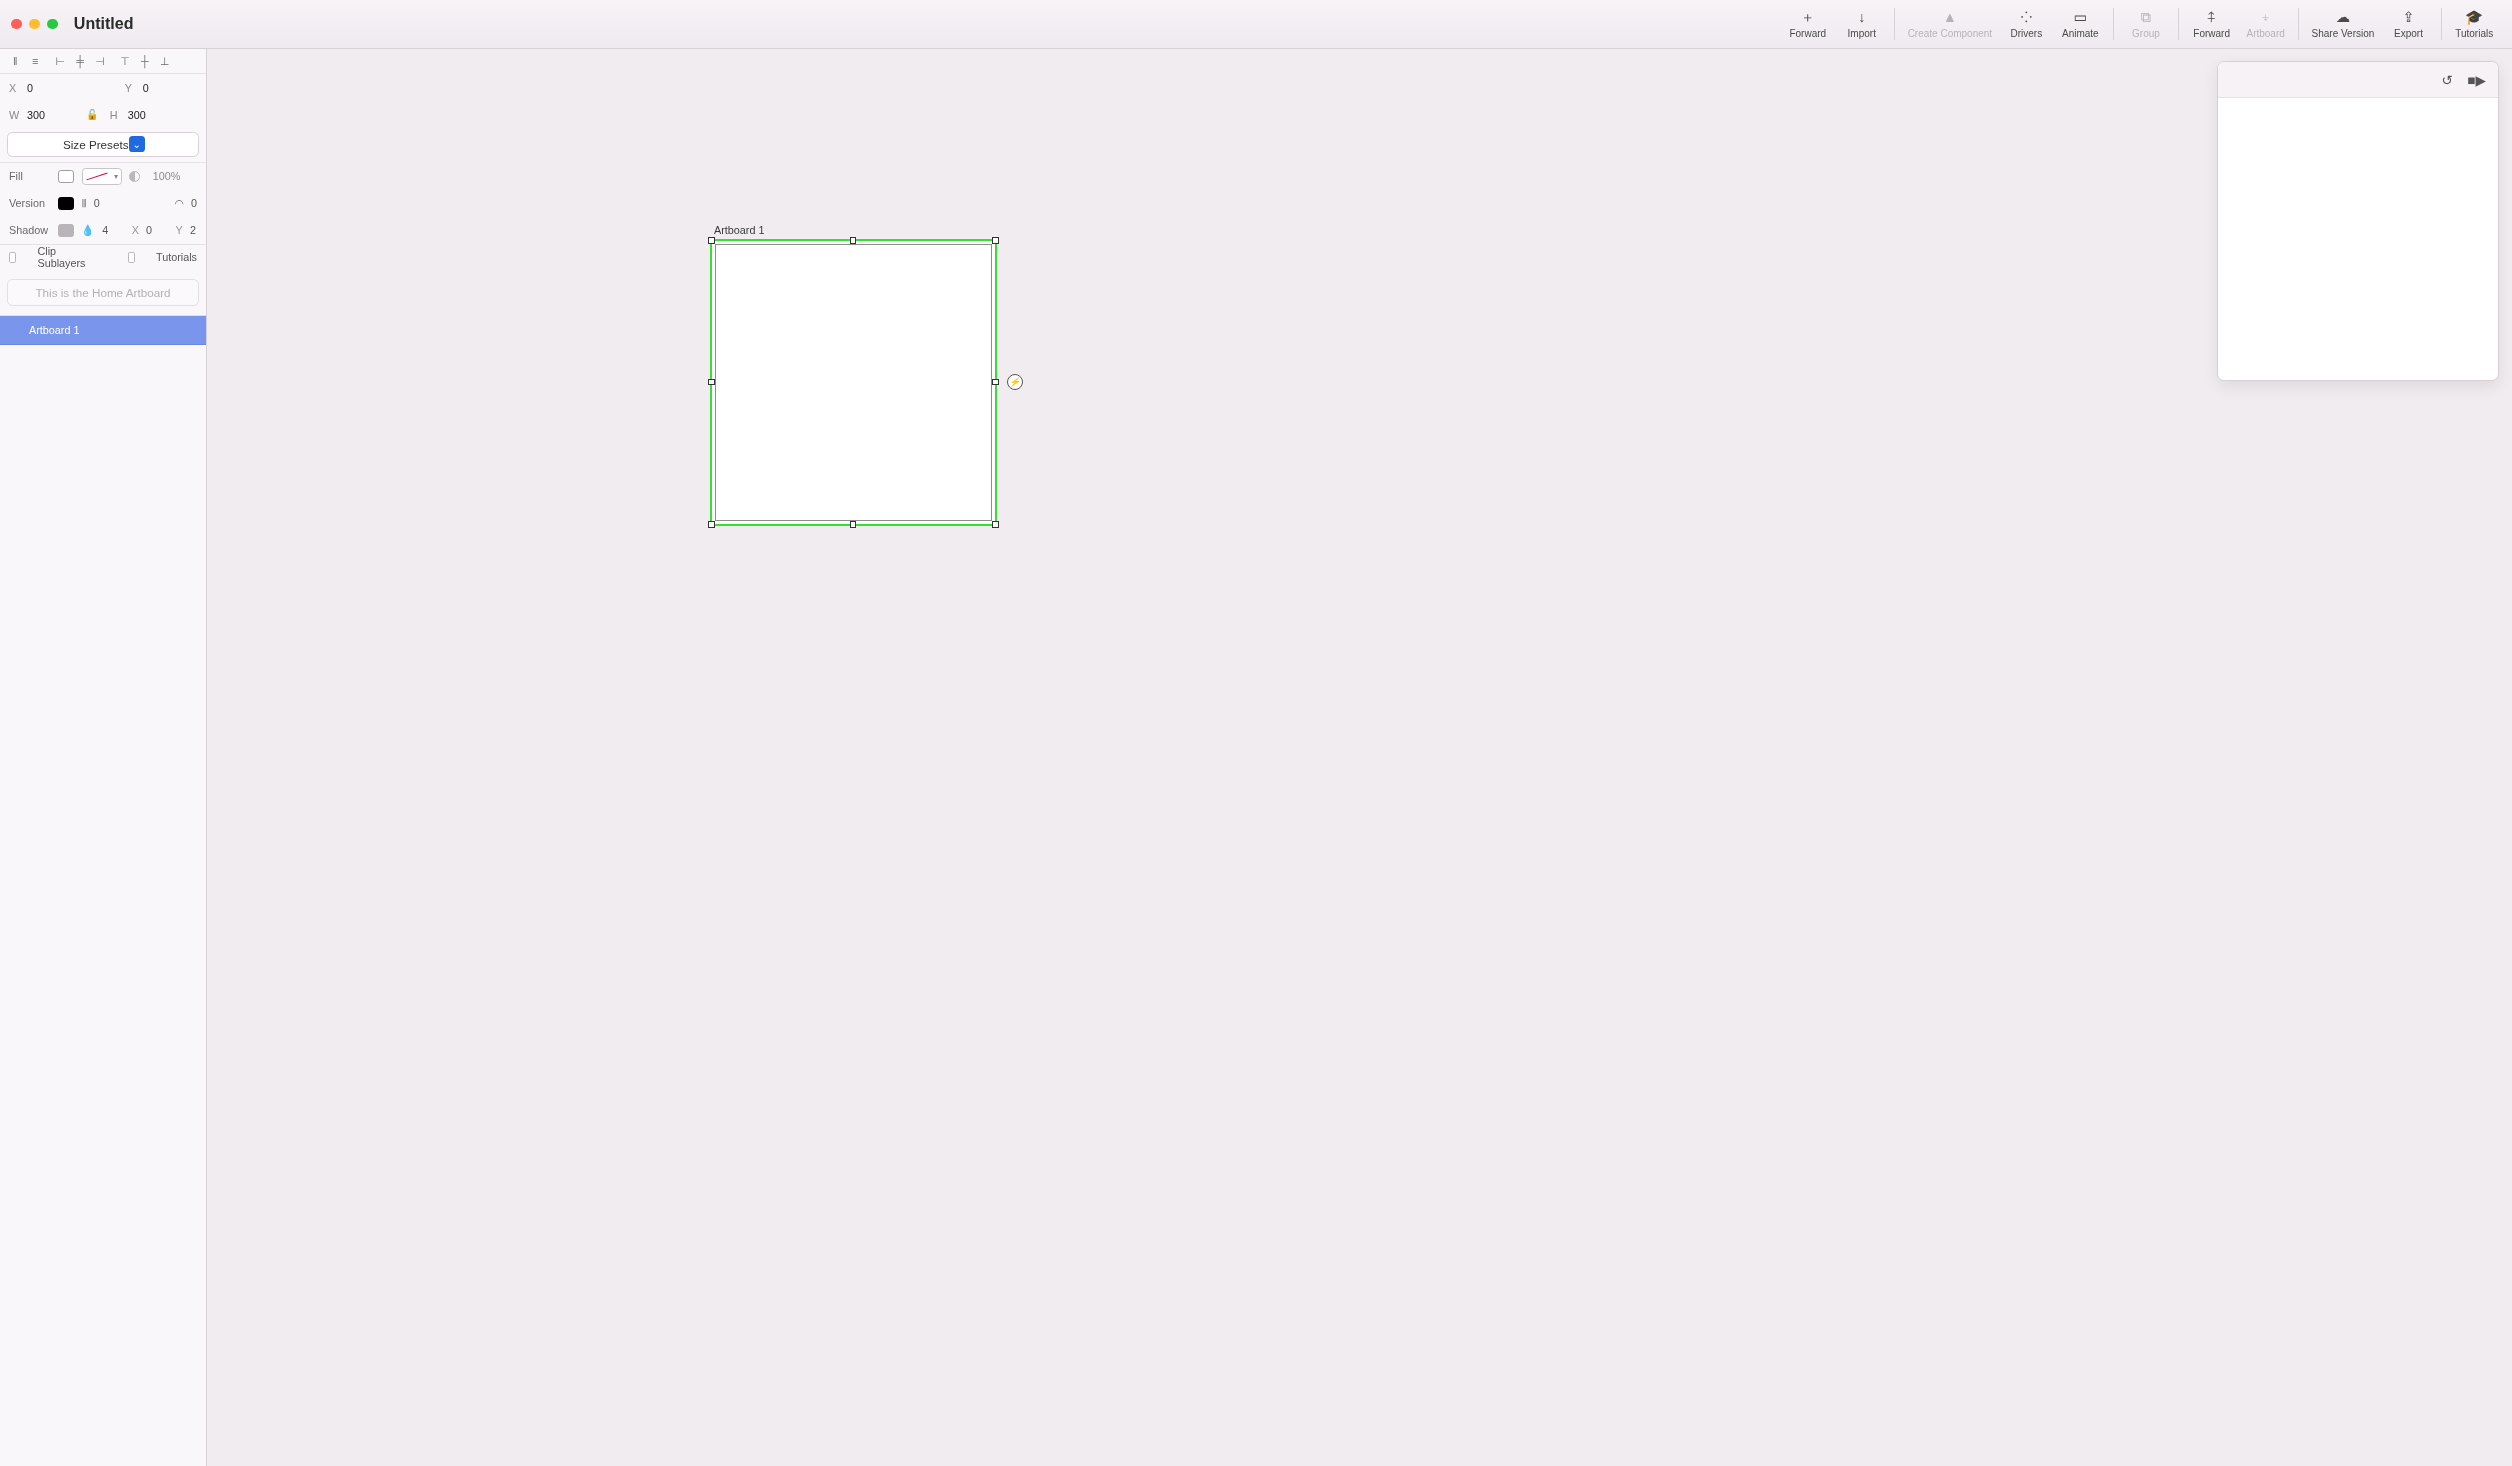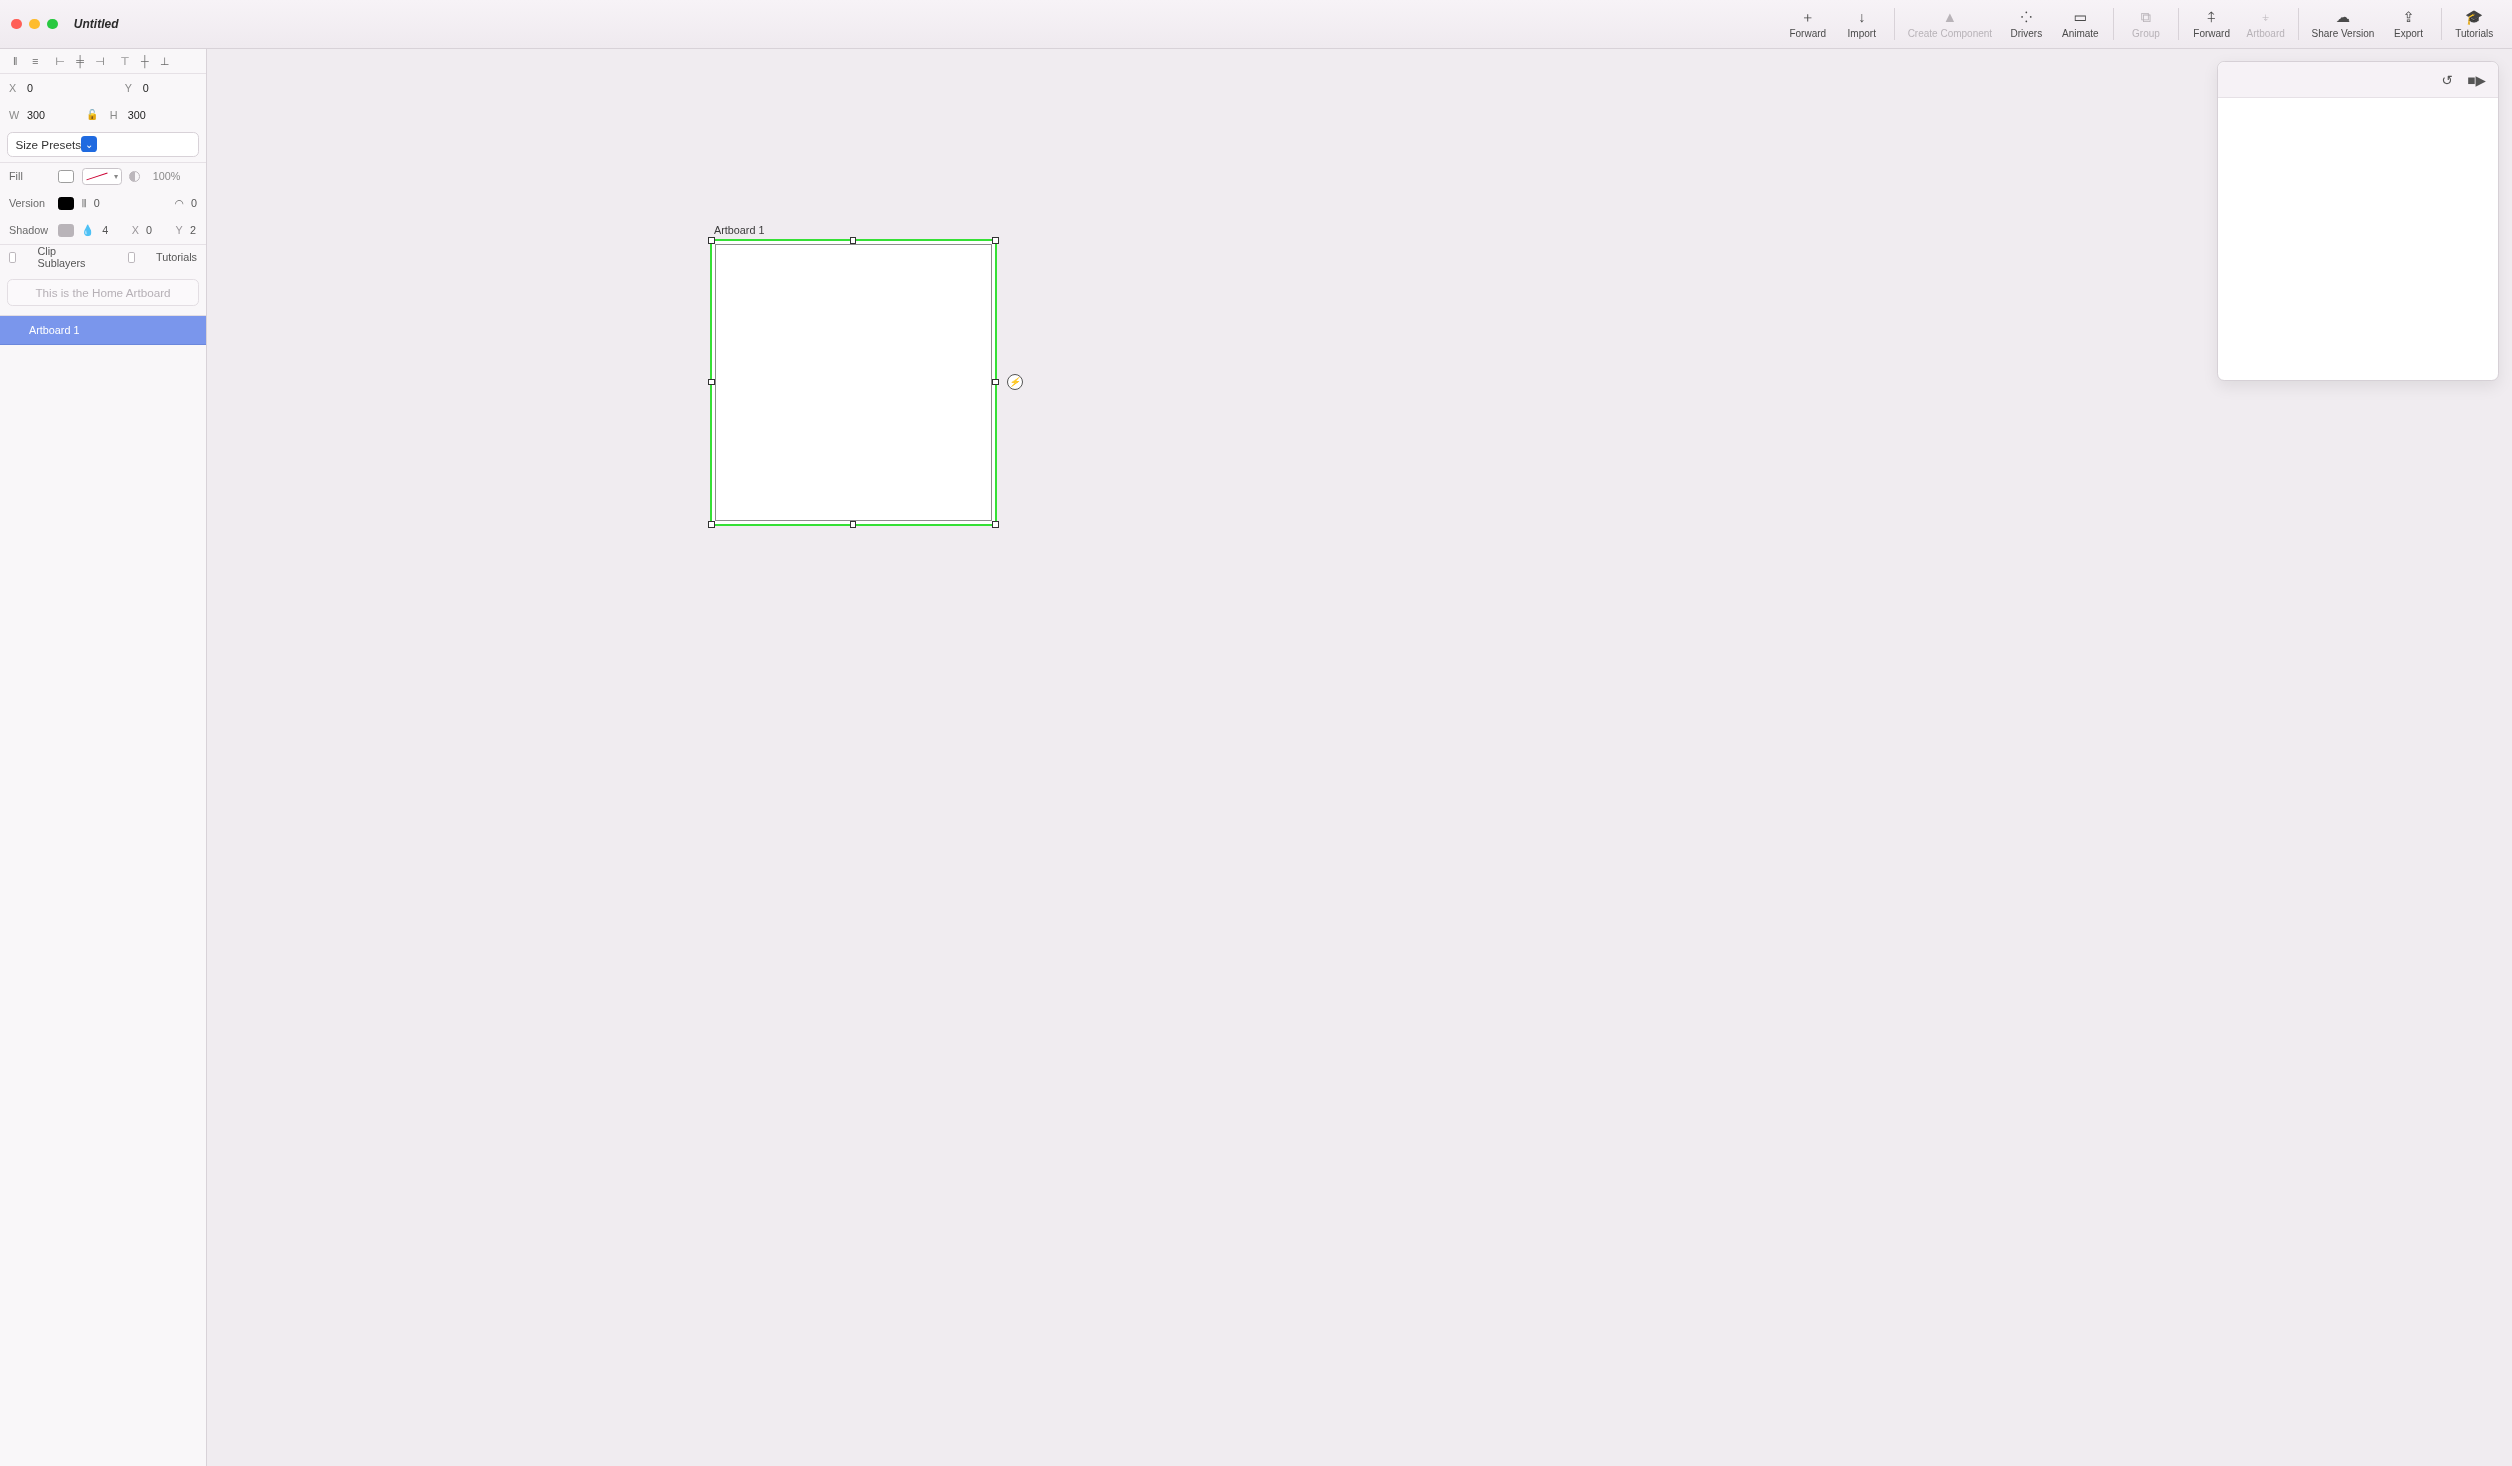--- a/index.html
+++ b/index.html
@@ -11,21 +11,21 @@
   background: linear-gradient(#f7f3f7,#efeaef);
   border-bottom: 0.9px solid #d8d2d8;
   display: flex;
   align-items: center;
   padding: 0 10.8px;
   position: relative;
 }
 .traffic { display: flex; gap: 7.2px; margin-right: 16.3px; }
 .traffic span { width: 10.8px; height: 10.8px; border-radius: 50%; display: inline-block; }
 .tl-close{background:#ff5f57;} .tl-min{background:#febc2e;} .tl-max{background:#28c840;}
-.doc-title { font-size: 12px; font-weight: 600; color:#2b2b2b;font-style:italic; }
+.doc-title { font-size: 16px; font-weight: 600; color:#2b2b2b; }
 
 .toolbar-buttons {
   position: absolute; right: 0; top: 0; bottom: 0;
   display: flex; align-items: center; padding-right: 10.8px;
 }
 .tb-btn {
   display: flex; flex-direction: column; align-items: center; justify-content: center;
   min-width: 54px; height: 100%; padding: 0 7.2px;
   font-size: 10px; color:#4a4a4a; cursor: pointer;
 }
@@ -43,21 +43,21 @@
 .align-row .grp{display:flex;gap:7.2px;}
 .align-ic{width:12.6px;height:12.6px;display:inline-flex;align-items:center;justify-content:center;color:#6a6a6a;}
 
 .prop-row{display:flex;align-items:center;height:27px;padding:0 9px;gap:5.4px;}
 .prop-label{color:#8a8a8a;width:12.6px;}
 .prop-val{color:#222;width:47px;}
 .lock{color:#b0acb0;font-size:10px;margin-left:7.2px;margin-right:5.4px;}
 
 .size-presets{
   margin:3.6px 7.2px 5.4px 7.2px;height:25px;border:0.9px solid #d8d2d8;border-radius:5.4px;
-  background:#fff;display:flex;align-items:center;justify-content:flex-start;
+  background:#fff;display:flex;align-items:center;justify-content:center;
   padding:0 5.4px 0 7.2px;font-size:11.7px;color:#333;
 }
 .size-presets .chev{width:16.3px;height:16.3px;border-radius:3.6px;background:#1f6ae0;color:#fff;display:flex;align-items:center;justify-content:center;font-size:10px;}
 
 .row-sep{height:0.9px;background:#e6e1e6;margin:0;}
 
 .fill-row,.border-row,.shadow-row{display:flex;align-items:center;height:27px;padding:0 9px;gap:7.2px;}
 .row-title{width:42px;color:#6a6a6a;}
 .swatch{width:16.3px;height:12.6px;border:0.9px solid #9e9e9e;border-radius:2.7px;background:#fff;}
 .swatch.black{background:#000;border-color:#000;}

